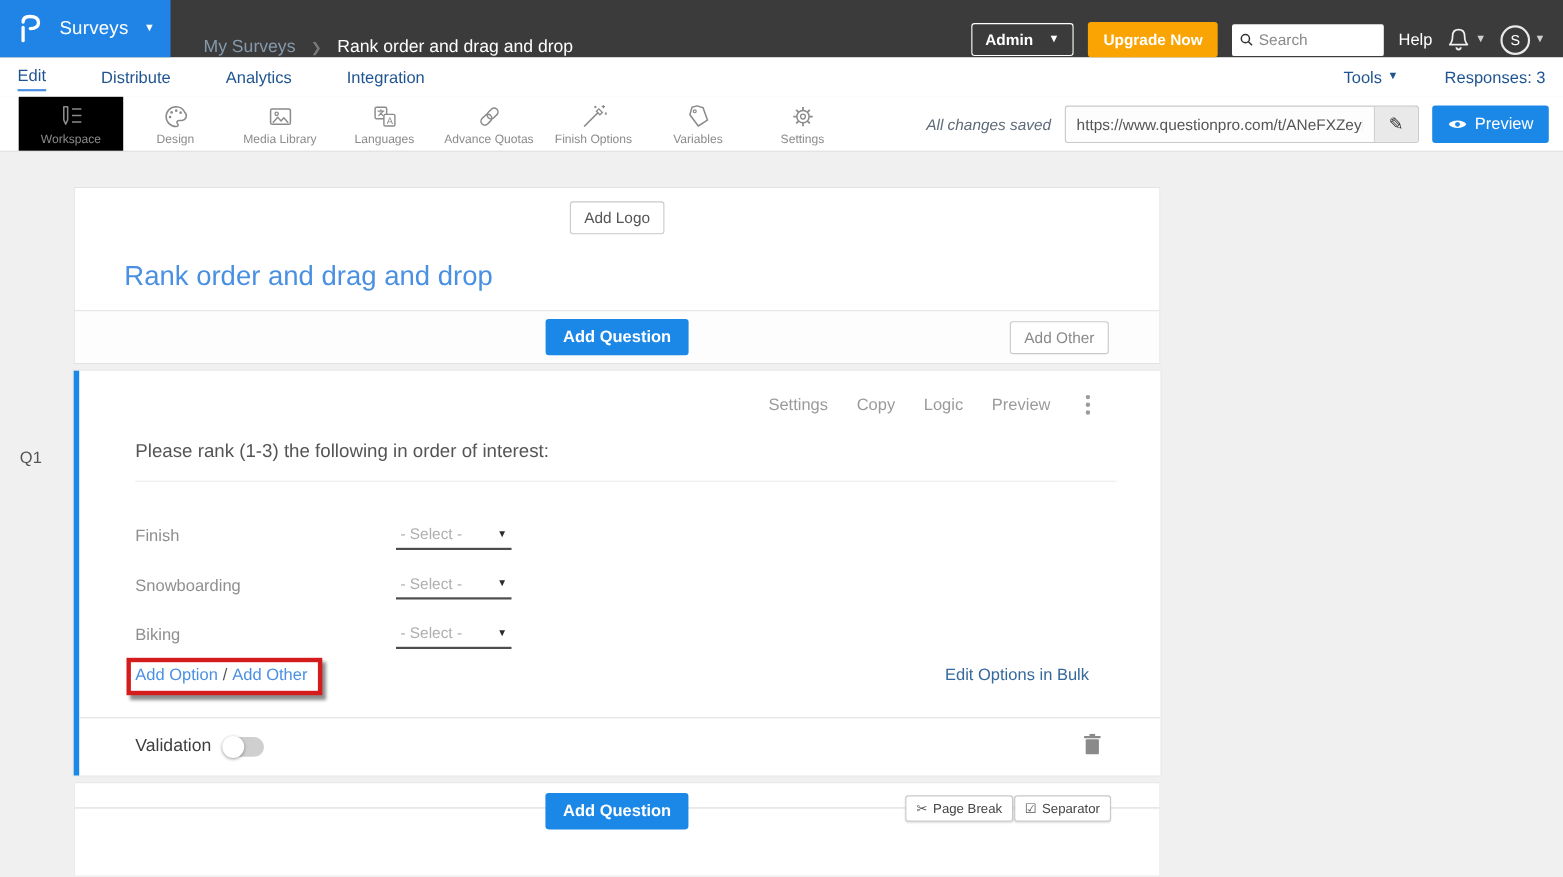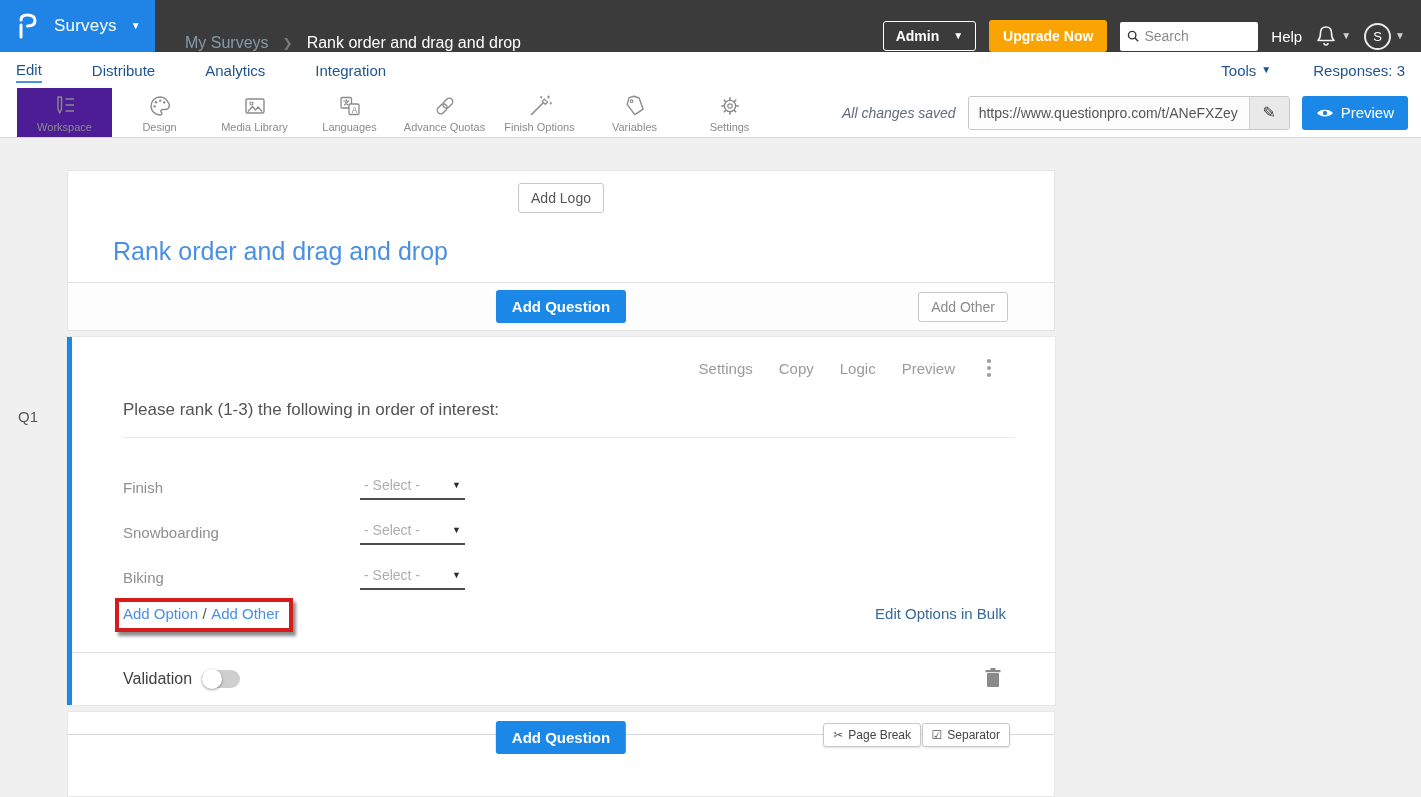--- a/index.html
+++ b/index.html
@@ -37,21 +37,21 @@
   .tab.active { border-bottom:2px solid #4a90e2; }
   .navtabs-right { margin-left:auto; display:flex; align-items:flex-start; gap:42px; }
   .tools-dd { color:#1f5490; font-size:15px; cursor:pointer; display:flex; align-items:center; gap:5px; }
   .responses { color:#1f5490; font-size:15px; cursor:pointer; }
 
   
   .toolbar { height:50px; background:#fff; border-bottom:1px solid #d9d9d9; display:flex; align-items:stretch; }
   .tool-items { display:flex; margin-left:17px; }
   .tool-item { width:95px; display:flex; flex-direction:column; align-items:center; justify-content:center;
     gap:2px; cursor:pointer; }
-  .tool-item.active { background:#4c1d95; }
+  .tool-item.active { background:#000000; }
   .tool-item svg { display:block; }
   .tool-label { font-size:11px; color:#8b8b8b; }
   .toolbar-right { margin-left:auto; display:flex; align-items:center; gap:12px; padding-right:13px; }
   .saved-text { font-style:italic; color:#5f6b7a; font-size:14px; white-space:nowrap; }
   .url-wrap { display:flex; align-items:stretch; height:34px; border:1px solid #c9c9c9; border-radius:3px;
     overflow:hidden; background:#fdfdfd; }
   .url-wrap input { border:none; outline:none; width:280px; padding:0 10px; font-size:14px; color:#555;
     font-family:"Liberation Sans", sans-serif; background:transparent; }
   .url-edit { width:40px; background:#e9e9e9; border-left:1px solid #d2d2d2; display:flex;
     align-items:center; justify-content:center; cursor:pointer; font-size:16px; color:#333; }
@@ -89,21 +89,21 @@
   .opt-label { width:237px; color:#8f8f8f; font-size:15px; cursor:text; }
   .opt-select { width:105px; border-bottom:2px solid #4d4d4d; display:flex; align-items:center;
     justify-content:space-between; padding:2px 4px 5px; cursor:pointer; }
   .opt-select .sel-text { color:#aeaeae; font-size:14px; }
   .opt-select .sel-caret { color:#2b2b2b; font-size:9px; }
   .addopt-line { position:absolute; left:43px; top:261px; }
   .red-box { display:inline-block; border:4px solid #d41c1c; padding:3px 9px 5px 4px;
     box-shadow:3px 4px 3px rgba(0,0,0,.45); background:transparent; }
   .addopt-link { color:#4a90e2; font-size:15px; cursor:pointer; }
   .addopt-sep { color:#555; font-size:15px; }
-  .edit-bulk { position:absolute; right:49px; top:268px; color:#35689b; font-size:15px; cursor:pointer; }
+  .edit-bulk { position:absolute; right:65px; top:268px; color:#35689b; font-size:15px; cursor:pointer; }
   .validation-bar { position:absolute; left:0; right:0; bottom:0; height:53px; border-top:1px solid #e0e0e0;
     display:flex; align-items:center; padding:0 54px 0 51px; }
   .validation-label { color:#3f3f3f; font-size:16px; }
   .toggle { width:38px; height:18px; background:#cfcfcf; border-radius:9px; margin-left:10px;
     position:relative; cursor:pointer; }
   .toggle .knob { position:absolute; left:0; top:-1px; width:20px; height:20px; border-radius:50%;
     background:#fff; box-shadow:0 1px 3px rgba(0,0,0,.4); }
   .trash { margin-left:auto; cursor:pointer; }
 
   .footer-strip { top:573px; height:86px; border:1px solid #e7e7e7; position:absolute; }

